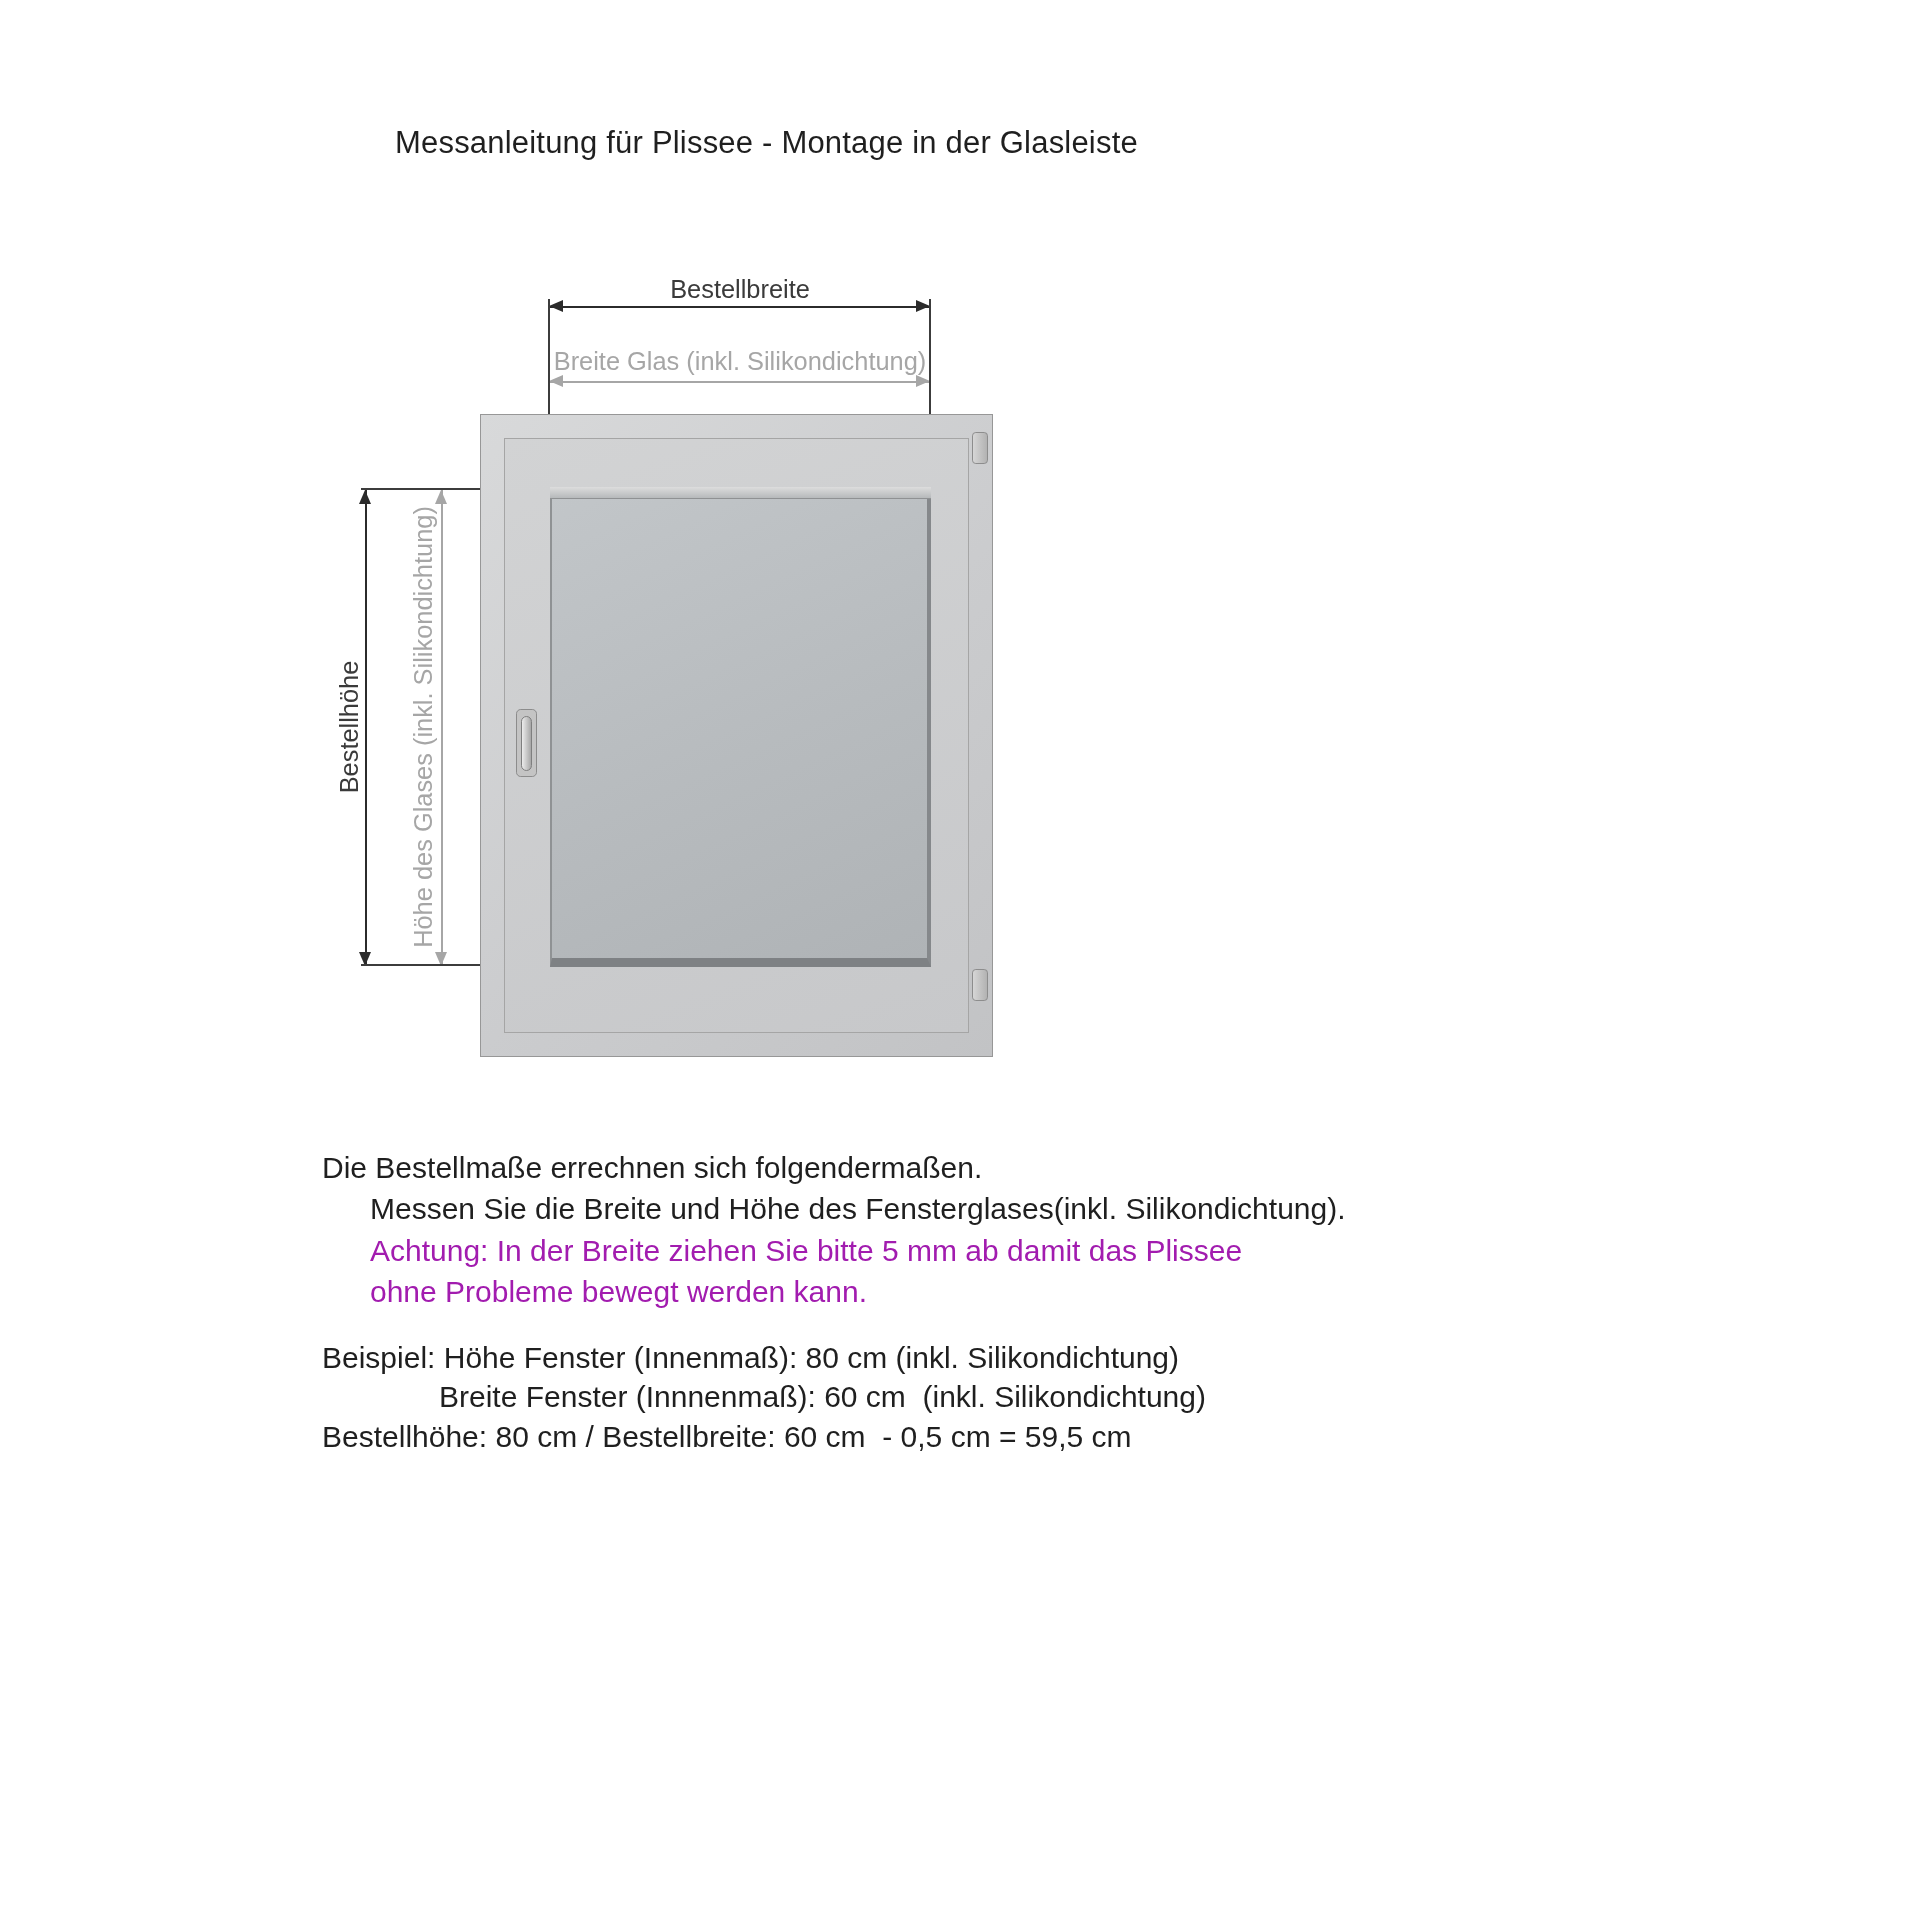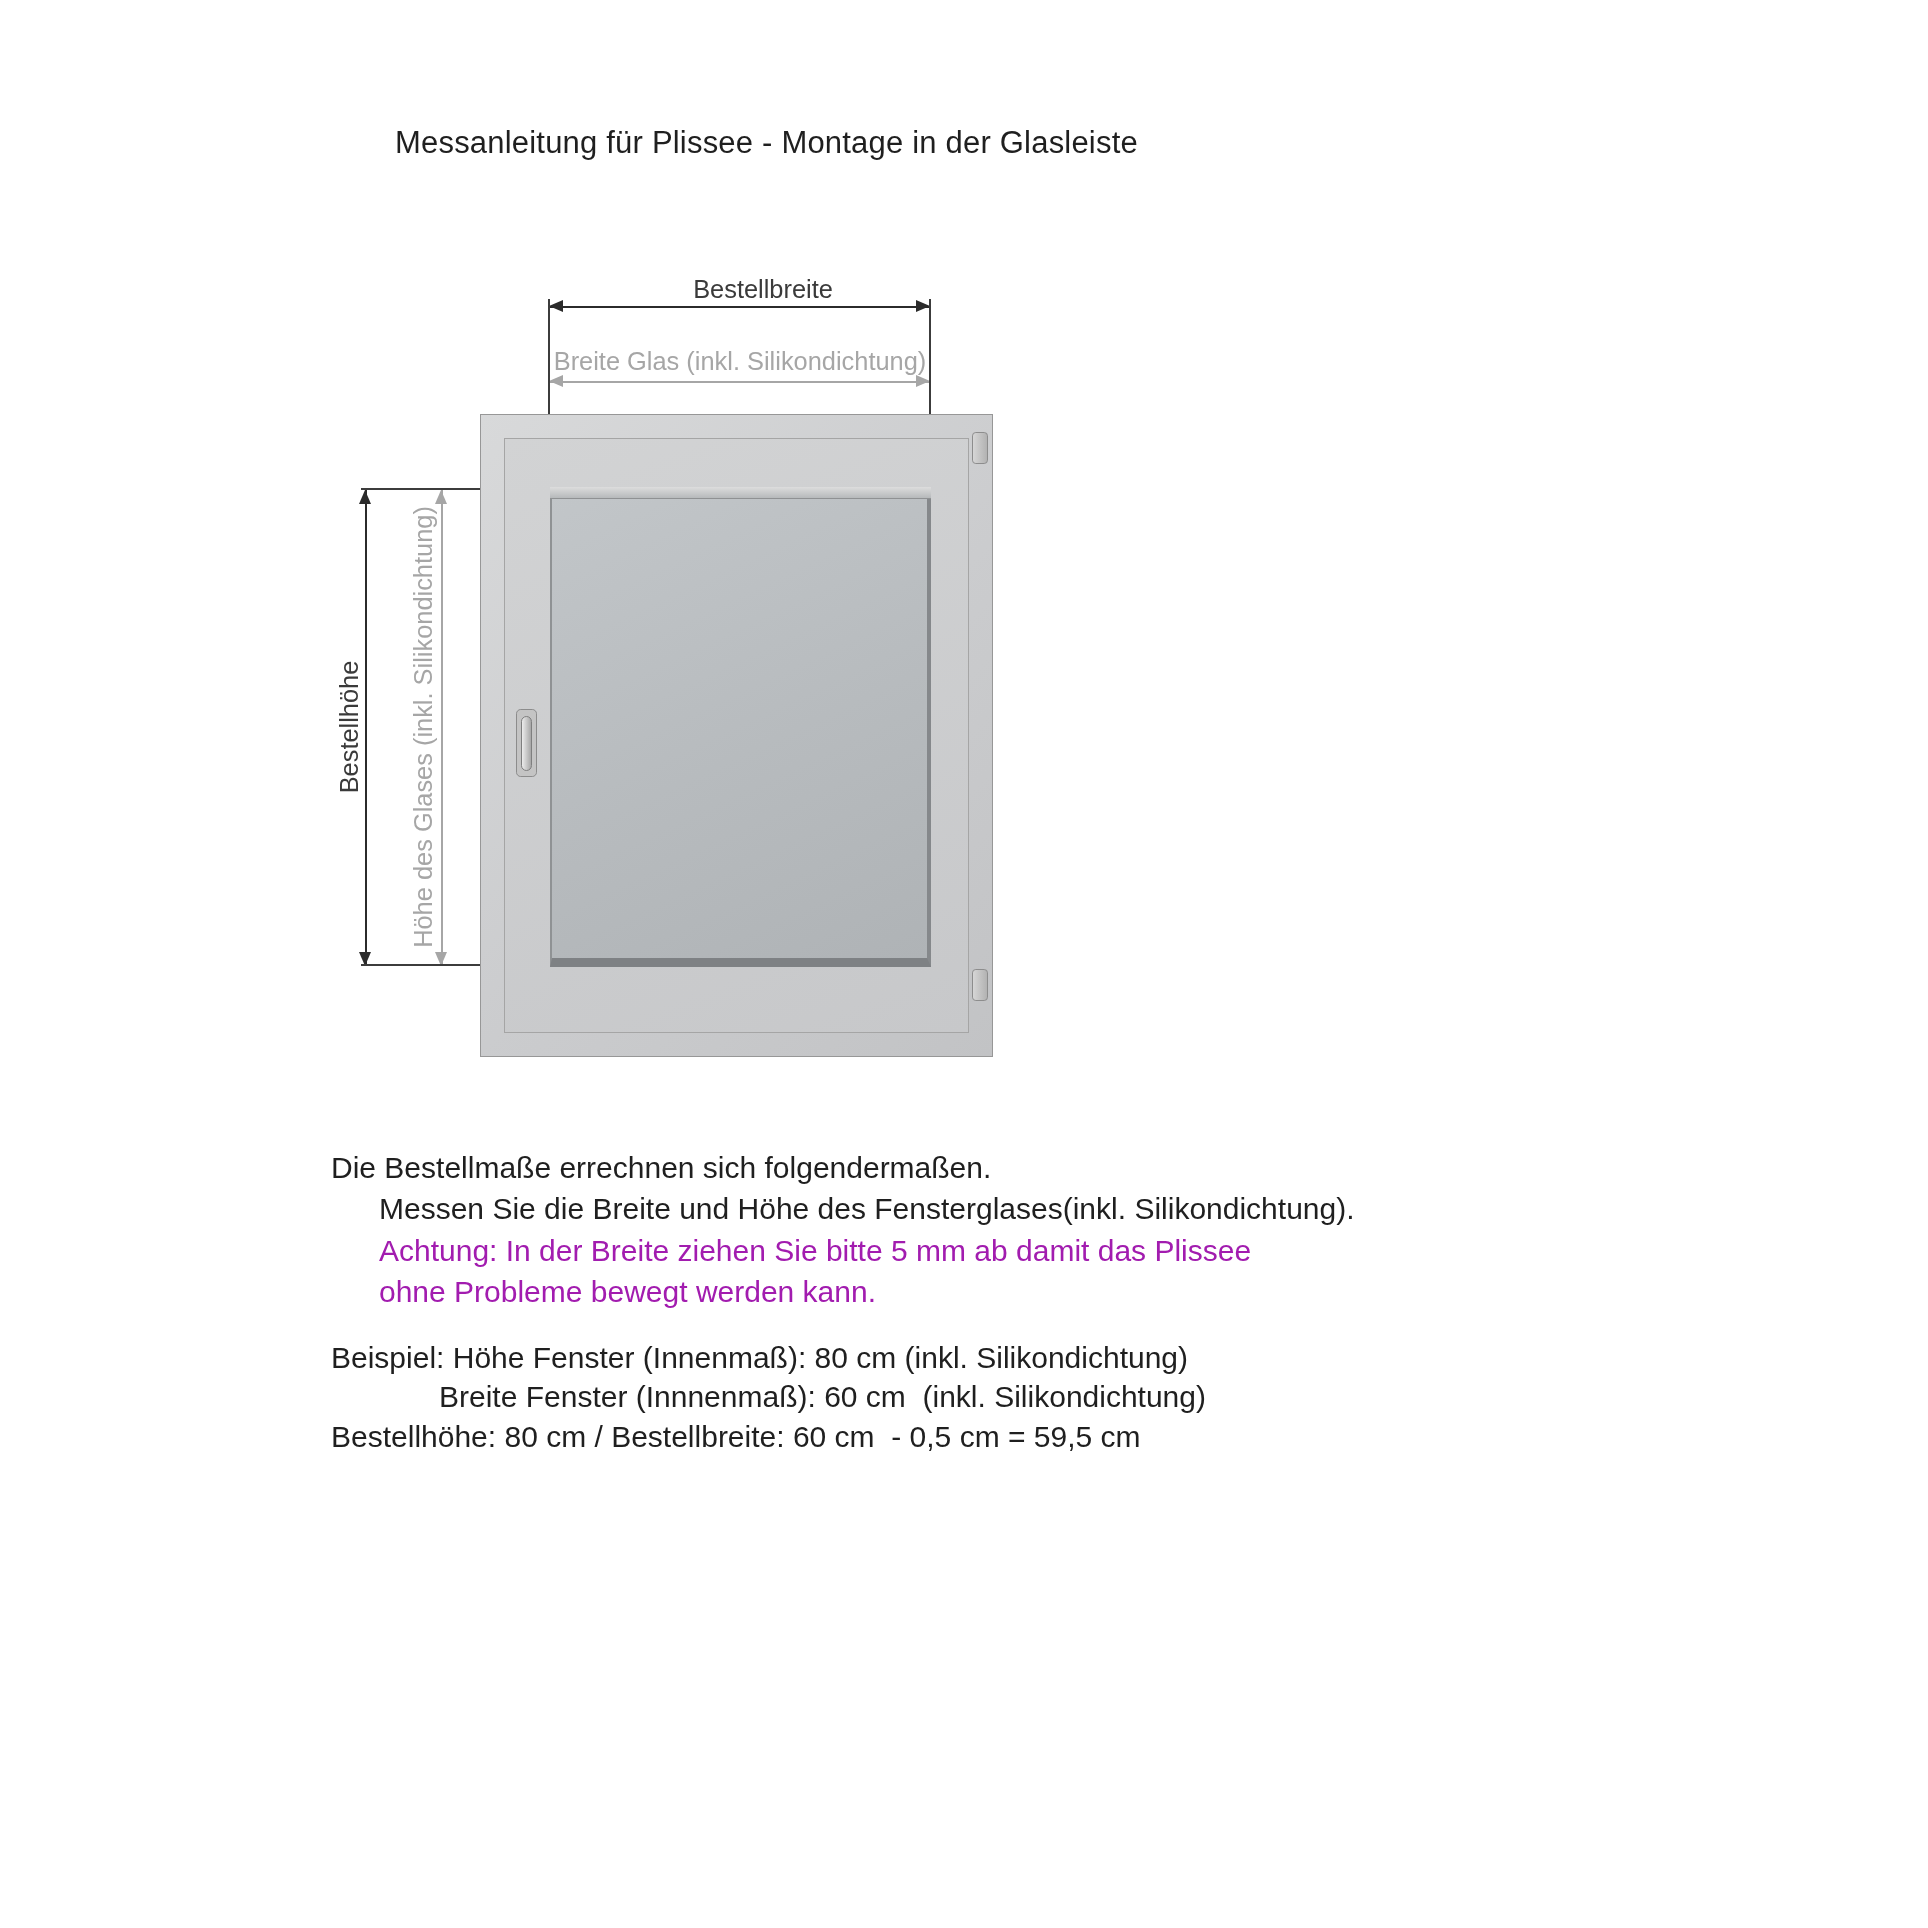--- a/index.html
+++ b/index.html
@@ -71,40 +71,40 @@
     background:linear-gradient(90deg,#ececec,#a7a7a7); border:0.9px solid #7f7f7f; border-radius:5.6px; box-sizing:border-box;
   }
   .hinge {
     position:absolute; width:16px; height:32px; left:491px;
     background:linear-gradient(90deg,#d6d6d6,#b2b2b2); border:0.9px solid #8d8d8d; border-radius:3.8px; box-sizing:border-box;
   }
   .hinge.top { top:17px; }
   .hinge.bottom { top:554px; }
 
   
-  .body-line { left:331px; font-size:30px; color:#1f1f1f; }
+  .body-line { left:322px; font-size:30px; color:#1f1f1f; }
   .body-line.red { color:#a21caf;margin-left:48px; }
   .l1 { top:1151px; }
   .l2 { top:1192px;margin-left:48px; }
   .w1 { top:1234px; }
   .w2 { top:1275px; }
   .e1 { top:1341px; }
   .e2 { top:1380px; left:439px; }
   .e3 { top:1420px; }
 </style>
 </head>
 <body>
 
 <div class="page">
 
   <div class="abs page-title txt">Messanleitung für Plissee - Montage in der Glasleiste</div>
 
   <div class="abs" style="left:0;top:0;width:1928px;height:1928px;">
 
-    <div class="abs dim-label" style="left:740px; top:275px;margin-left:23px;">Bestellbreite</div>
+    <div class="abs dim-label" style="left:740px; top:275px;">Bestellbreite</div>
     <div class="h-arrow" style="left:549px; top:306px; width:381px;"></div>
 
     <div class="abs dim-label gray" style="left:740px; top:347px;">Breite Glas (inkl. Silikondichtung)</div>
     <div class="h-arrow gray" style="left:549px; top:381px; width:381px;"></div>
 
     <div class="ext-v" style="left:548px; top:299px; height:186px;"></div>
     <div class="ext-v" style="left:929px; top:299px; height:186px;"></div>
 
     <div class="abs v-label" style="left:349px; top:727px;">Bestellhöhe</div>
     <div class="v-arrow" style="left:365px; top:490px; height:476px;"></div>

